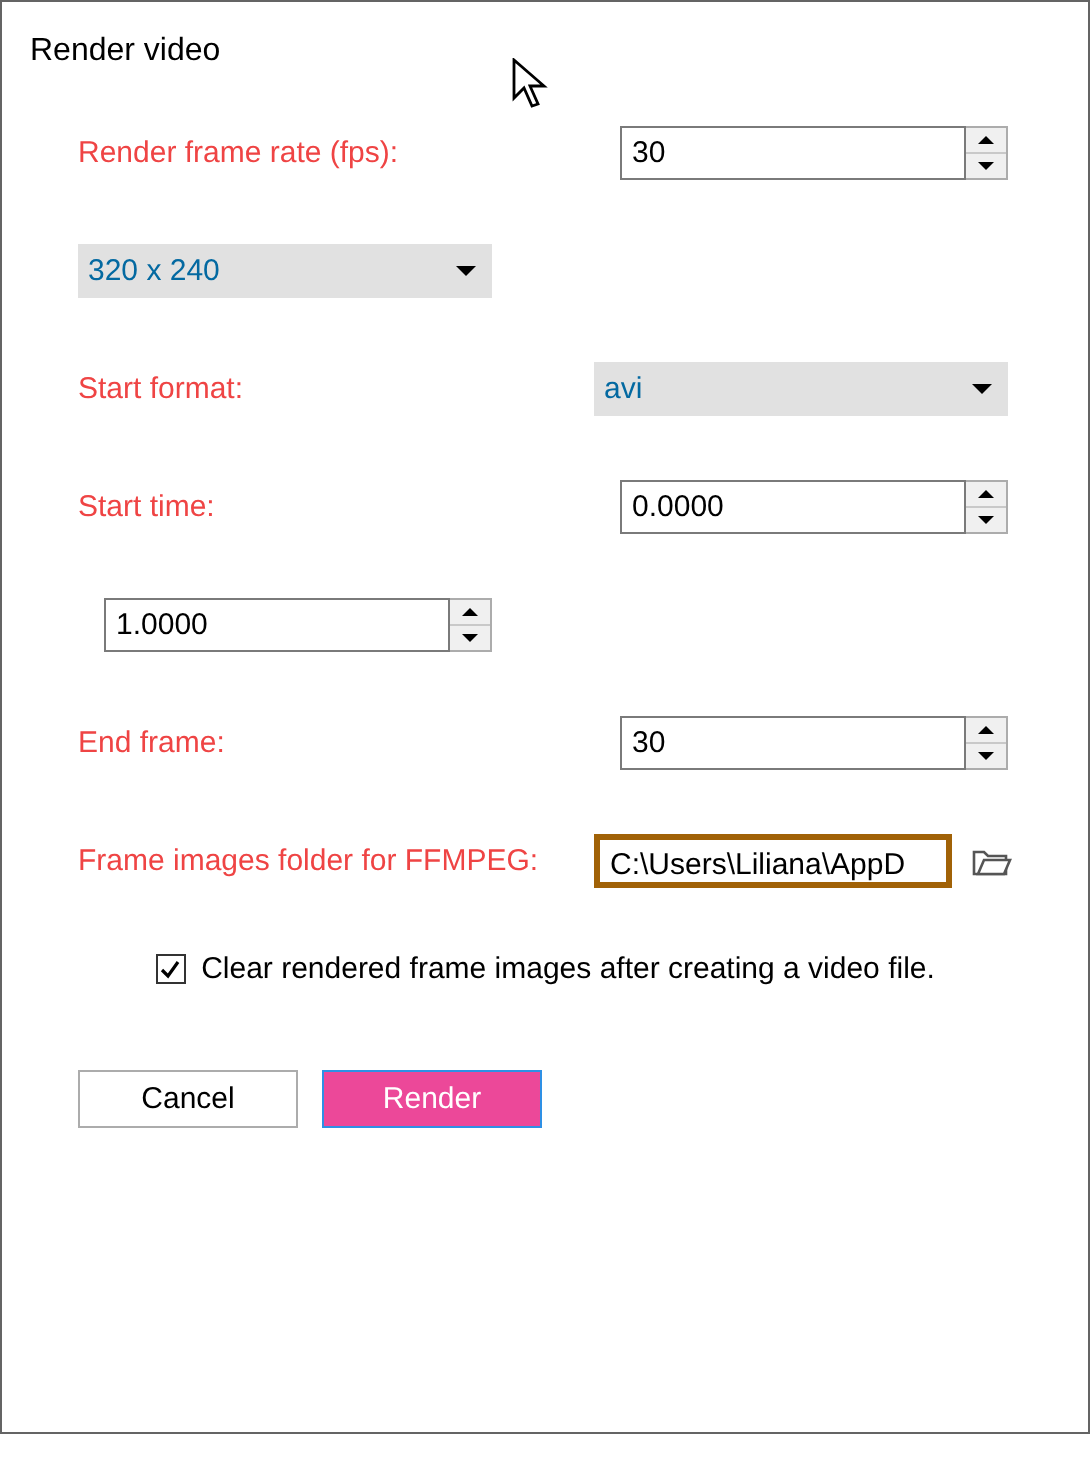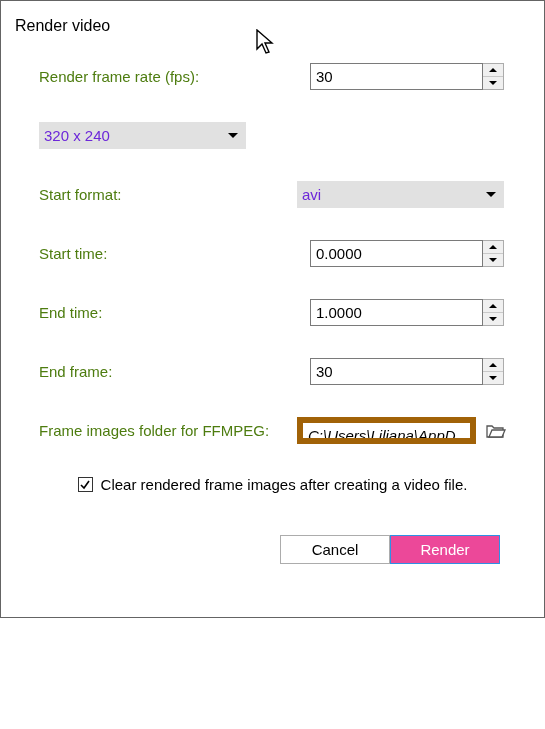--- a/index.html
+++ b/index.html
@@ -8,21 +8,21 @@
       padding: 0;
     }
     body {
       font-family: "Segoe UI", Tahoma, sans-serif;
       font-size: 14px;
       background: #ffffff;
       color: #000;
     }
     .dialog {
       width: 545px;
-      height: 618px;
+      height: 717px;
       border: 1px solid #646464;
       background: #ffffff;
       padding: 0;
       position: relative;
     }
     .title {
       padding: 16px 0 0 14px;
       font-size: 16px;
       color: #000;
       font-weight: 400;
@@ -37,21 +37,21 @@
       padding: 28px 38px 0 38px;
     }
     .row {
       display: flex;
       align-items: center;
       margin-bottom: 32px;
     }
     .row .label {
       width: 258px;
       font-size: 15px;
-      color: #4d7c0f;
+      color: #ef4444;
       flex-shrink: 0;
     }
     .ctrl-area {
       display: flex;
       align-items: center;
       flex: 1;
     }
     .numspin {
       display: flex;
       width: 207px;
@@ -96,41 +96,40 @@
       height: 27px;
       background: #e1e1e1;
       display: flex;
       align-items: center;
       padding: 0 8px 0 5px;
       cursor: default;
     }
     .combo .combo-text {
       flex: 1;
       font-size: 15px;
-      color: #6d28d9;
+      color: #0369a1;
     }
     .combo .combo-arrow {
       width: 0;
       height: 0;
       border-left: 5px solid transparent;
       border-right: 5px solid transparent;
       border-top: 5px solid #000;
     }
 
     .pathfield {
       width: 179px;
       height: 27px;
-      border: 6px solid #a16207;
+      border: 3px solid #a16207;
       padding: 0 5px;
       line-height: 25px;
       font-size: 15px;
       overflow: hidden;
       white-space: nowrap;
       text-overflow: clip;
-      font-style: italic;
     }
     .folder-icon {
       margin-left: 10px;
       cursor: pointer;
     }
 
     .checkbox-row {
       display: flex;
       align-items: center;
       justify-content: center;
@@ -150,21 +149,21 @@
     .checkmark {
       width: 10px;
       height: 10px;
     }
     .check-label {
       font-size: 15px;
     }
 
     .buttons {
       display: flex;
-      justify-content: flex-end;
+      gap: 12px;
       padding-right: 6px;
     }
     .btn {
       width: 110px;
       height: 29px;
       font-size: 15px;
       display: flex;
       align-items: center;
       justify-content: center;
       cursor: default;
@@ -239,21 +238,20 @@
               </div>
             <div class="spin-down">
                 <div class="spin-arrow"></div>
               </div>
           </div>
         </div>
       </div>
     </div>
 
     <div class="row">
-      <div class="label">End time:</div>
       <div class="ctrl-area">
         <div class="numspin">
           <div class="numval">1.0000</div>
           <div class="spinners">
             <div class="spin-up">
                 <div class="spin-arrow"></div>
               </div>
             <div class="spin-down">
                 <div class="spin-arrow"></div>
               </div>

